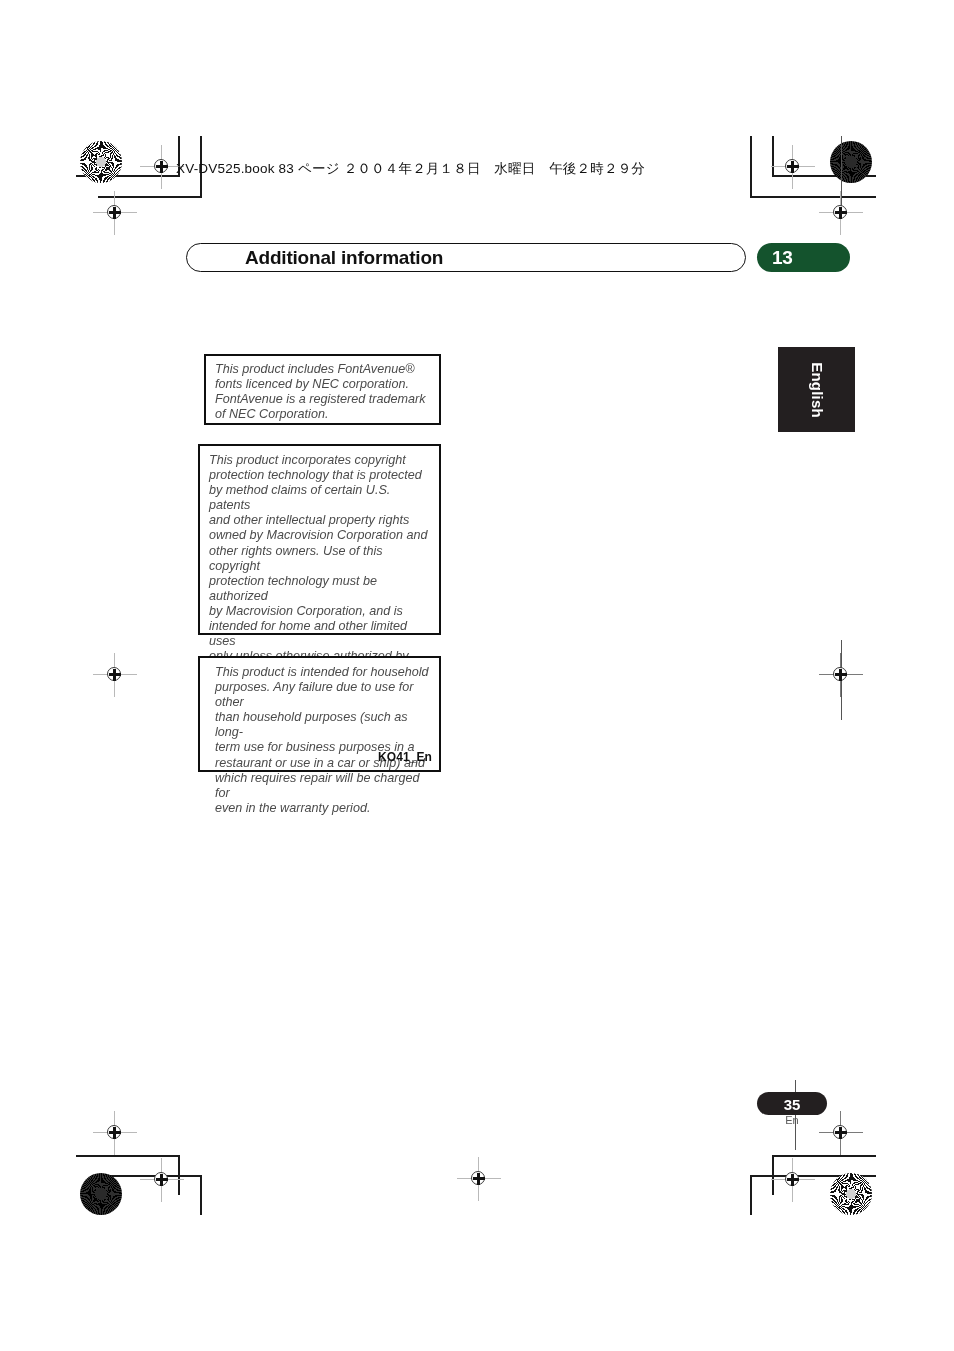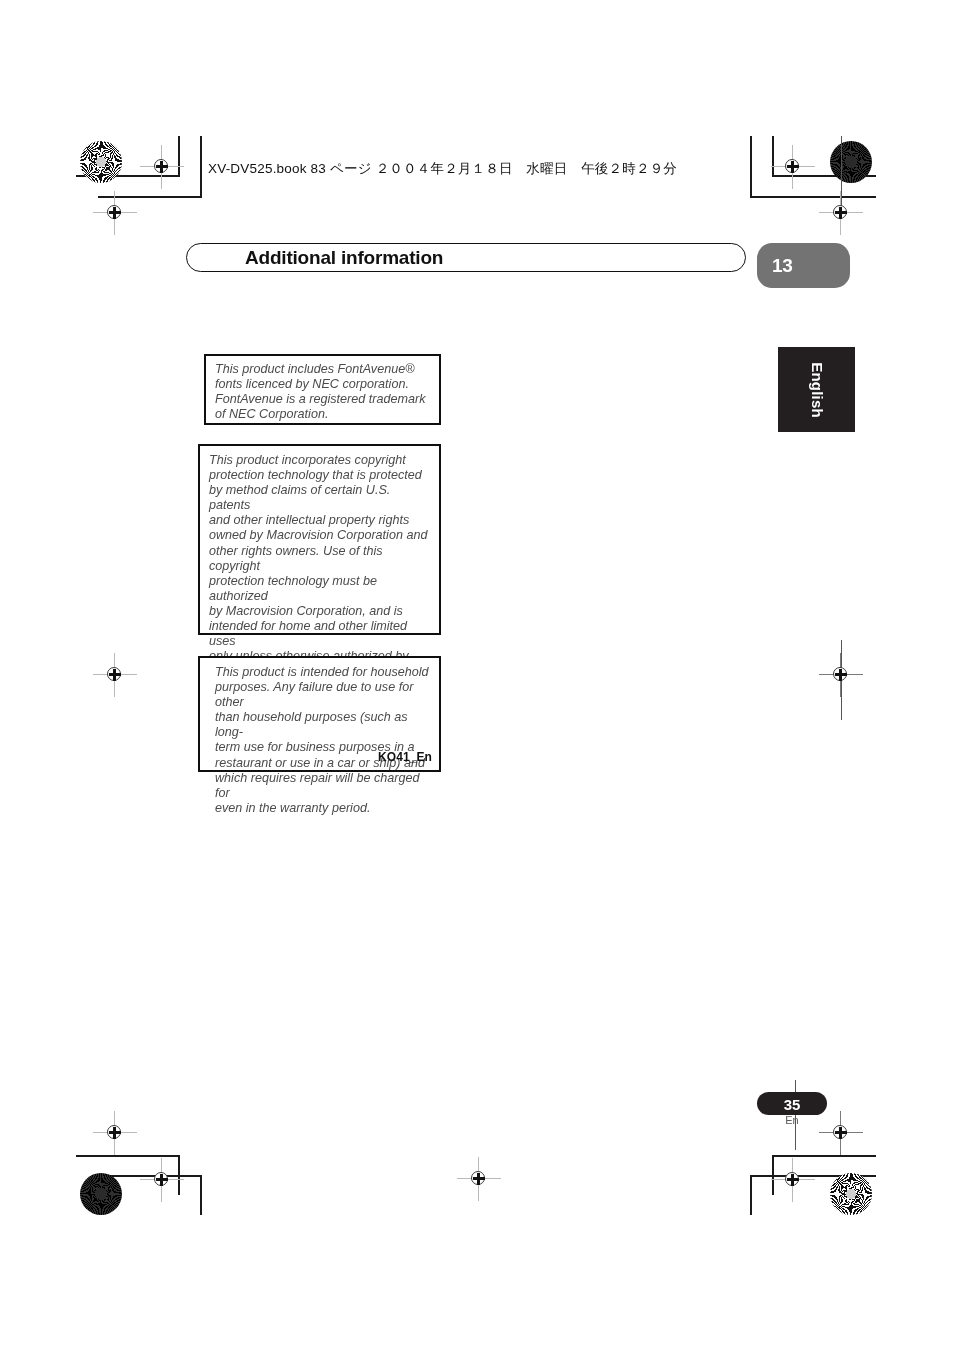--- a/index.html
+++ b/index.html
@@ -87,21 +87,20 @@
 
   
   .book-header {
     position: absolute;
     left: 176px;
     top: 160px;
     font-size: 13.5px;
     color: #111;
     letter-spacing: 0.2px;
     white-space: nowrap;
-    margin-left: 32px;
   }
 
   
   .title-pill {
     position: absolute;
     left: 186px;
     top: 243px;
     width: 560px;
     height: 29px;
     border: 1.6px solid #111;
@@ -119,22 +118,22 @@
     color: #111;
     letter-spacing: -0.2px;
     white-space: nowrap;
     margin-left: 44px;
   }
   .chapter-pill {
     position: absolute;
     left: 757px;
     top: 243px;
     width: 93px;
-    height: 45px;
-    background: #737373;
+    height: 29px;
+    background: #14532d;
     border-radius: 15px;
   }
   .chapter-pill .chapter-num {
     position: absolute;
     left: 15px;
     top: 50%;
     transform: translateY(-50%);
     color: #ffffff;
     font-size: 19px;
     font-weight: bold;

